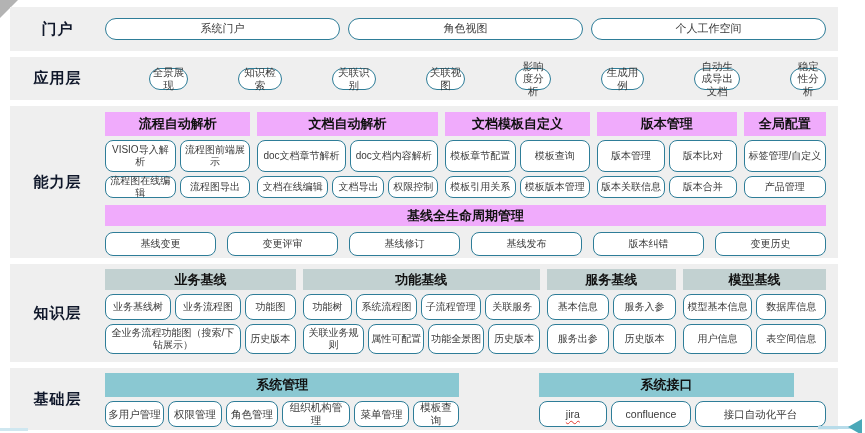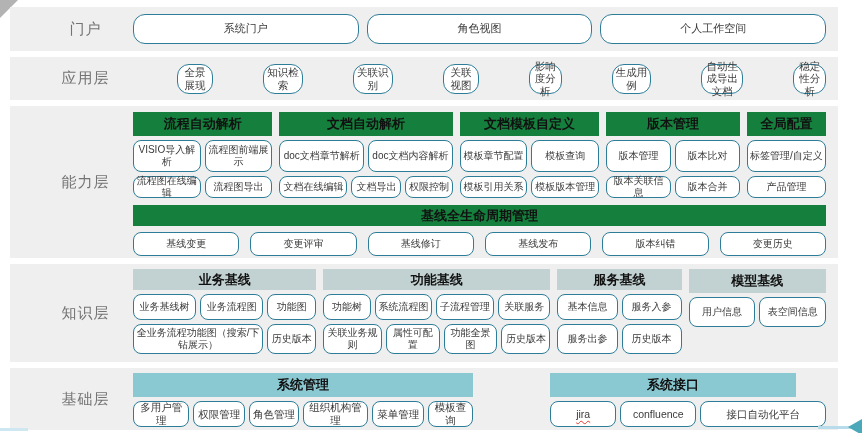--- a/index.html
+++ b/index.html
@@ -2,40 +2,40 @@
 <html><head>
 <meta charset="utf-8">
 <style>
   html,body{margin:0;padding:0;}
   body{
     width:865px;height:433px;position:relative;overflow:hidden;background:#ffffff;
     font-family:"Liberation Sans","DejaVu Sans",sans-serif;color:#2b2b2b;
   }
   .band{position:absolute;left:10px;width:828px;background:#efefef;display:flex;box-sizing:border-box;}
   .band-label{width:95px;flex:0 0 95px;display:flex;align-items:center;justify-content:center;
-    font-weight:normal;font-size:15px;color:#737373;letter-spacing:1px;padding-left:28px;}
+    font-weight:bold;font-size:15px;color:#0f172a;letter-spacing:1px;}
   .band-content{flex:1;box-sizing:border-box;}
 
   
   .chip{background:#fff;border:1.4px solid #2e7d98;border-radius:8px;
     display:flex;align-items:center;justify-content:center;text-align:center;
     font-size:10px;line-height:1.2;color:#3a3a3a;padding:1px 2px;box-sizing:border-box;min-width:0;}
 
   
   .hrow{display:flex;align-items:center;gap:8px;padding:7px 12px 7px 0;height:100%;box-sizing:border-box;}
-  .hrow .chip{height:30px;font-size:11px;border-radius:12px;}
+  .hrow .chip{height:22px;font-size:11px;border-radius:12px;}
   .approw{gap:6px;}
   .approw .chip{font-size:10.5px;margin-left:44px;}
 
   
   .groups{display:flex;gap:7px;padding-right:12px;}
   .grp{display:flex;flex-direction:column;gap:4px;min-width:0;}
   .grp-hdr{height:24px;display:flex;align-items:center;justify-content:center;
     font-weight:bold;font-size:13px;color:#111;}
-  .cap .grp-hdr,.bl-hdr{background:#15803d;}
+  .cap .grp-hdr,.bl-hdr{background:#f0abfc;}
   .knw .grp-hdr{background:#c2d1d1;}
   .base .grp-hdr{background:#8ac8d2;}
   .row{display:flex;gap:4px;}
   .cap-r1 .chip{height:32px;}
   .cap-r2 .chip{height:22px;}
   .knw-r1 .chip{height:26px;}
   .knw-r2 .chip{height:30px;}
   .base-row .chip{height:26px;font-size:10.5px;}
 
   .cap-col{display:flex;flex-direction:column;padding:6px 12px 2px 0;gap:5px;}
@@ -192,20 +192,24 @@
         <div class="chip" style="flex:1">基本信息</div>
         <div class="chip" style="flex:1">服务入参</div>
       </div>
       <div class="row knw-r2">
         <div class="chip" style="flex:1">服务出参</div>
         <div class="chip" style="flex:1">历史版本</div>
       </div>
     </div>
     <div class="grp" style="flex:144">
       <div class="grp-hdr">模型基线</div>
+      <div class="row knw-r1">
+        <div class="chip" style="flex:1">模型基本信息</div>
+        <div class="chip" style="flex:1">数据库信息</div>
+      </div>
       <div class="row knw-r2">
         <div class="chip" style="flex:1">用户信息</div>
         <div class="chip" style="flex:1">表空间信息</div>
       </div>
     </div>
   </div>
 </div>
 
 <div class="band base" style="top:368px;height:62px;">
   <div class="band-label">基础层</div>

